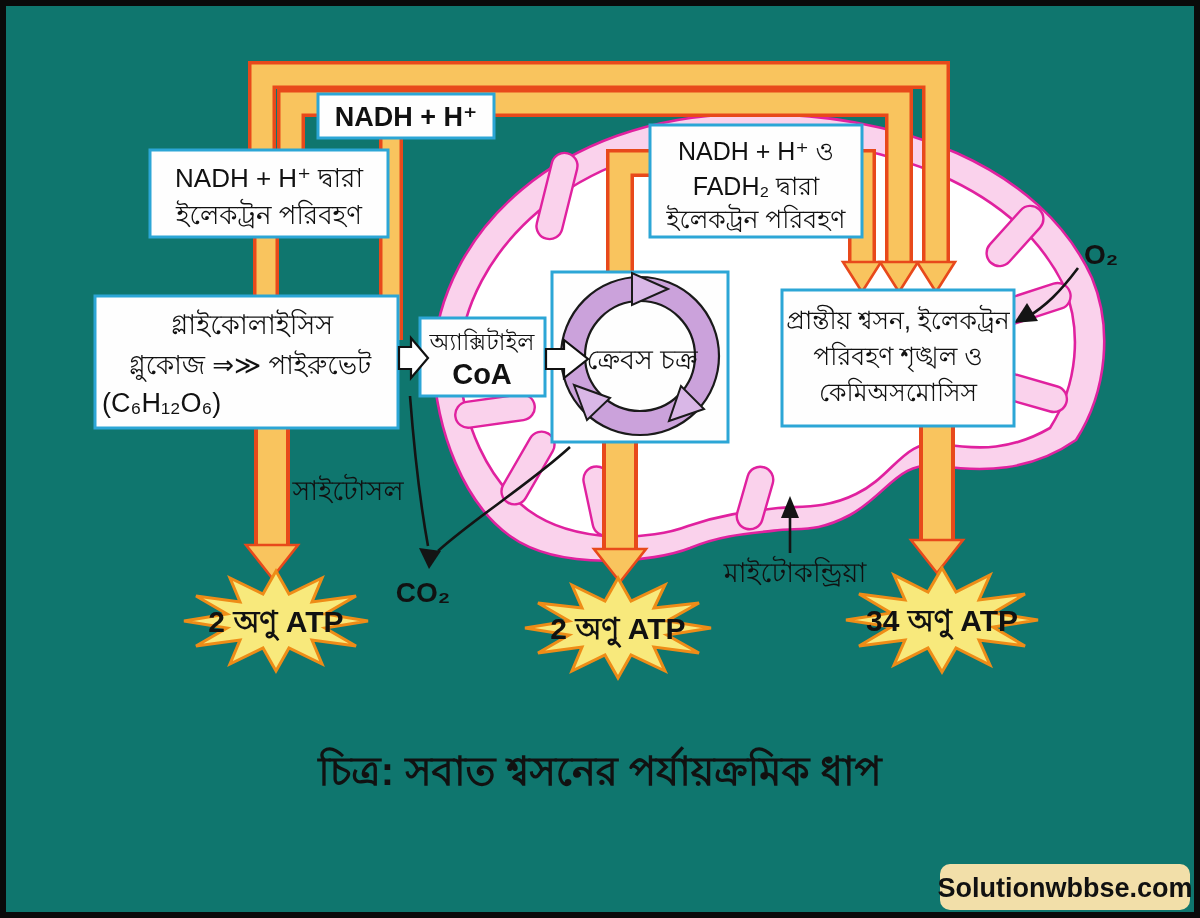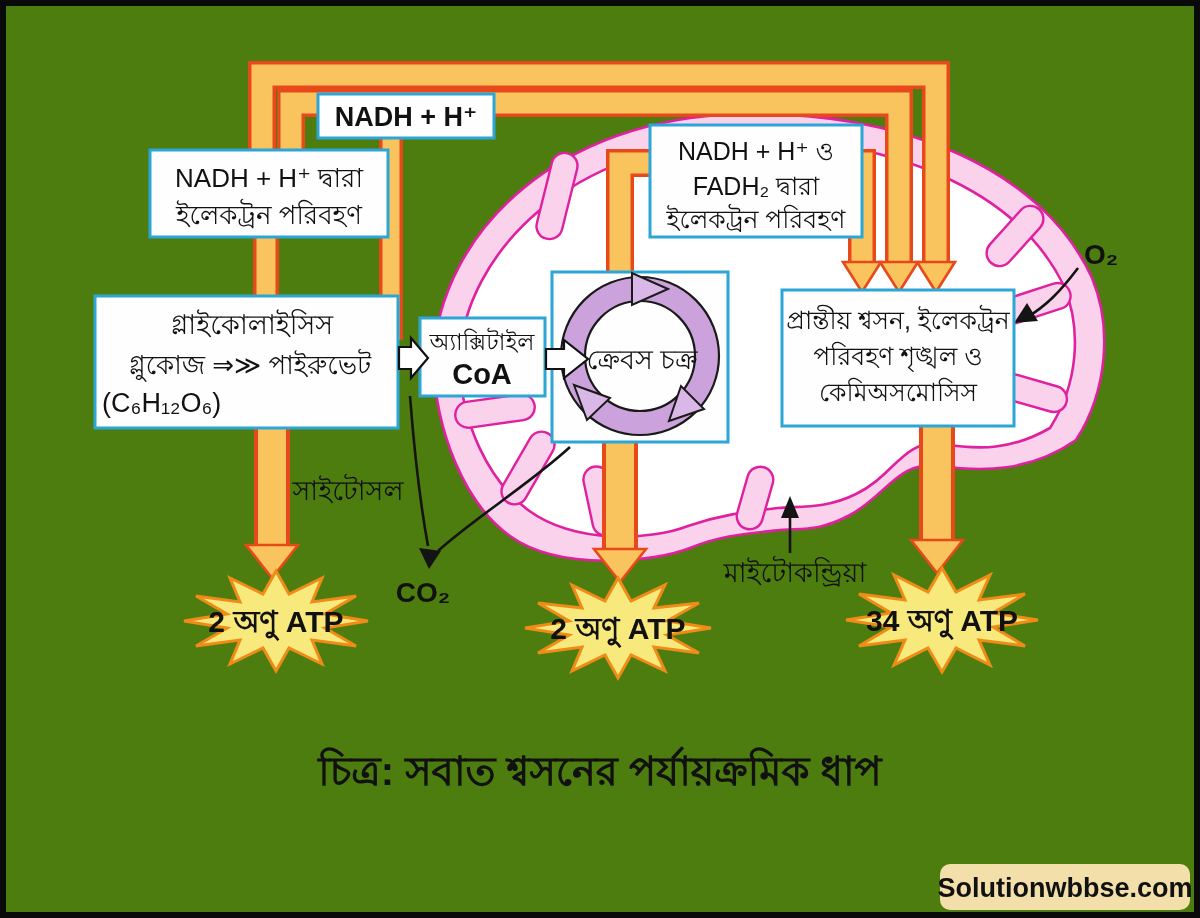--- a/index.html
+++ b/index.html
@@ -1,17 +1,17 @@
 <!DOCTYPE html>
 <html><head>
 <meta charset="utf-8">
 <style>
   html,body{margin:0;padding:0;background:#e8e8e8;}
   .page{
-    width:1200px;height:918px;position:relative;background:#4d7c0f;
+    width:1200px;height:918px;position:relative;background:#0f766e;
     box-sizing:border-box;border:6px solid #0a0a0a;overflow:hidden;
     font-family:"Liberation Sans","DejaVu Sans",sans-serif;
   }
   svg{display:block;}
   text{font-family:"Liberation Sans","DejaVu Sans",sans-serif;fill:#111;}
   .en{font-weight:600;}
 </style>
 </head>
 <body>
 

